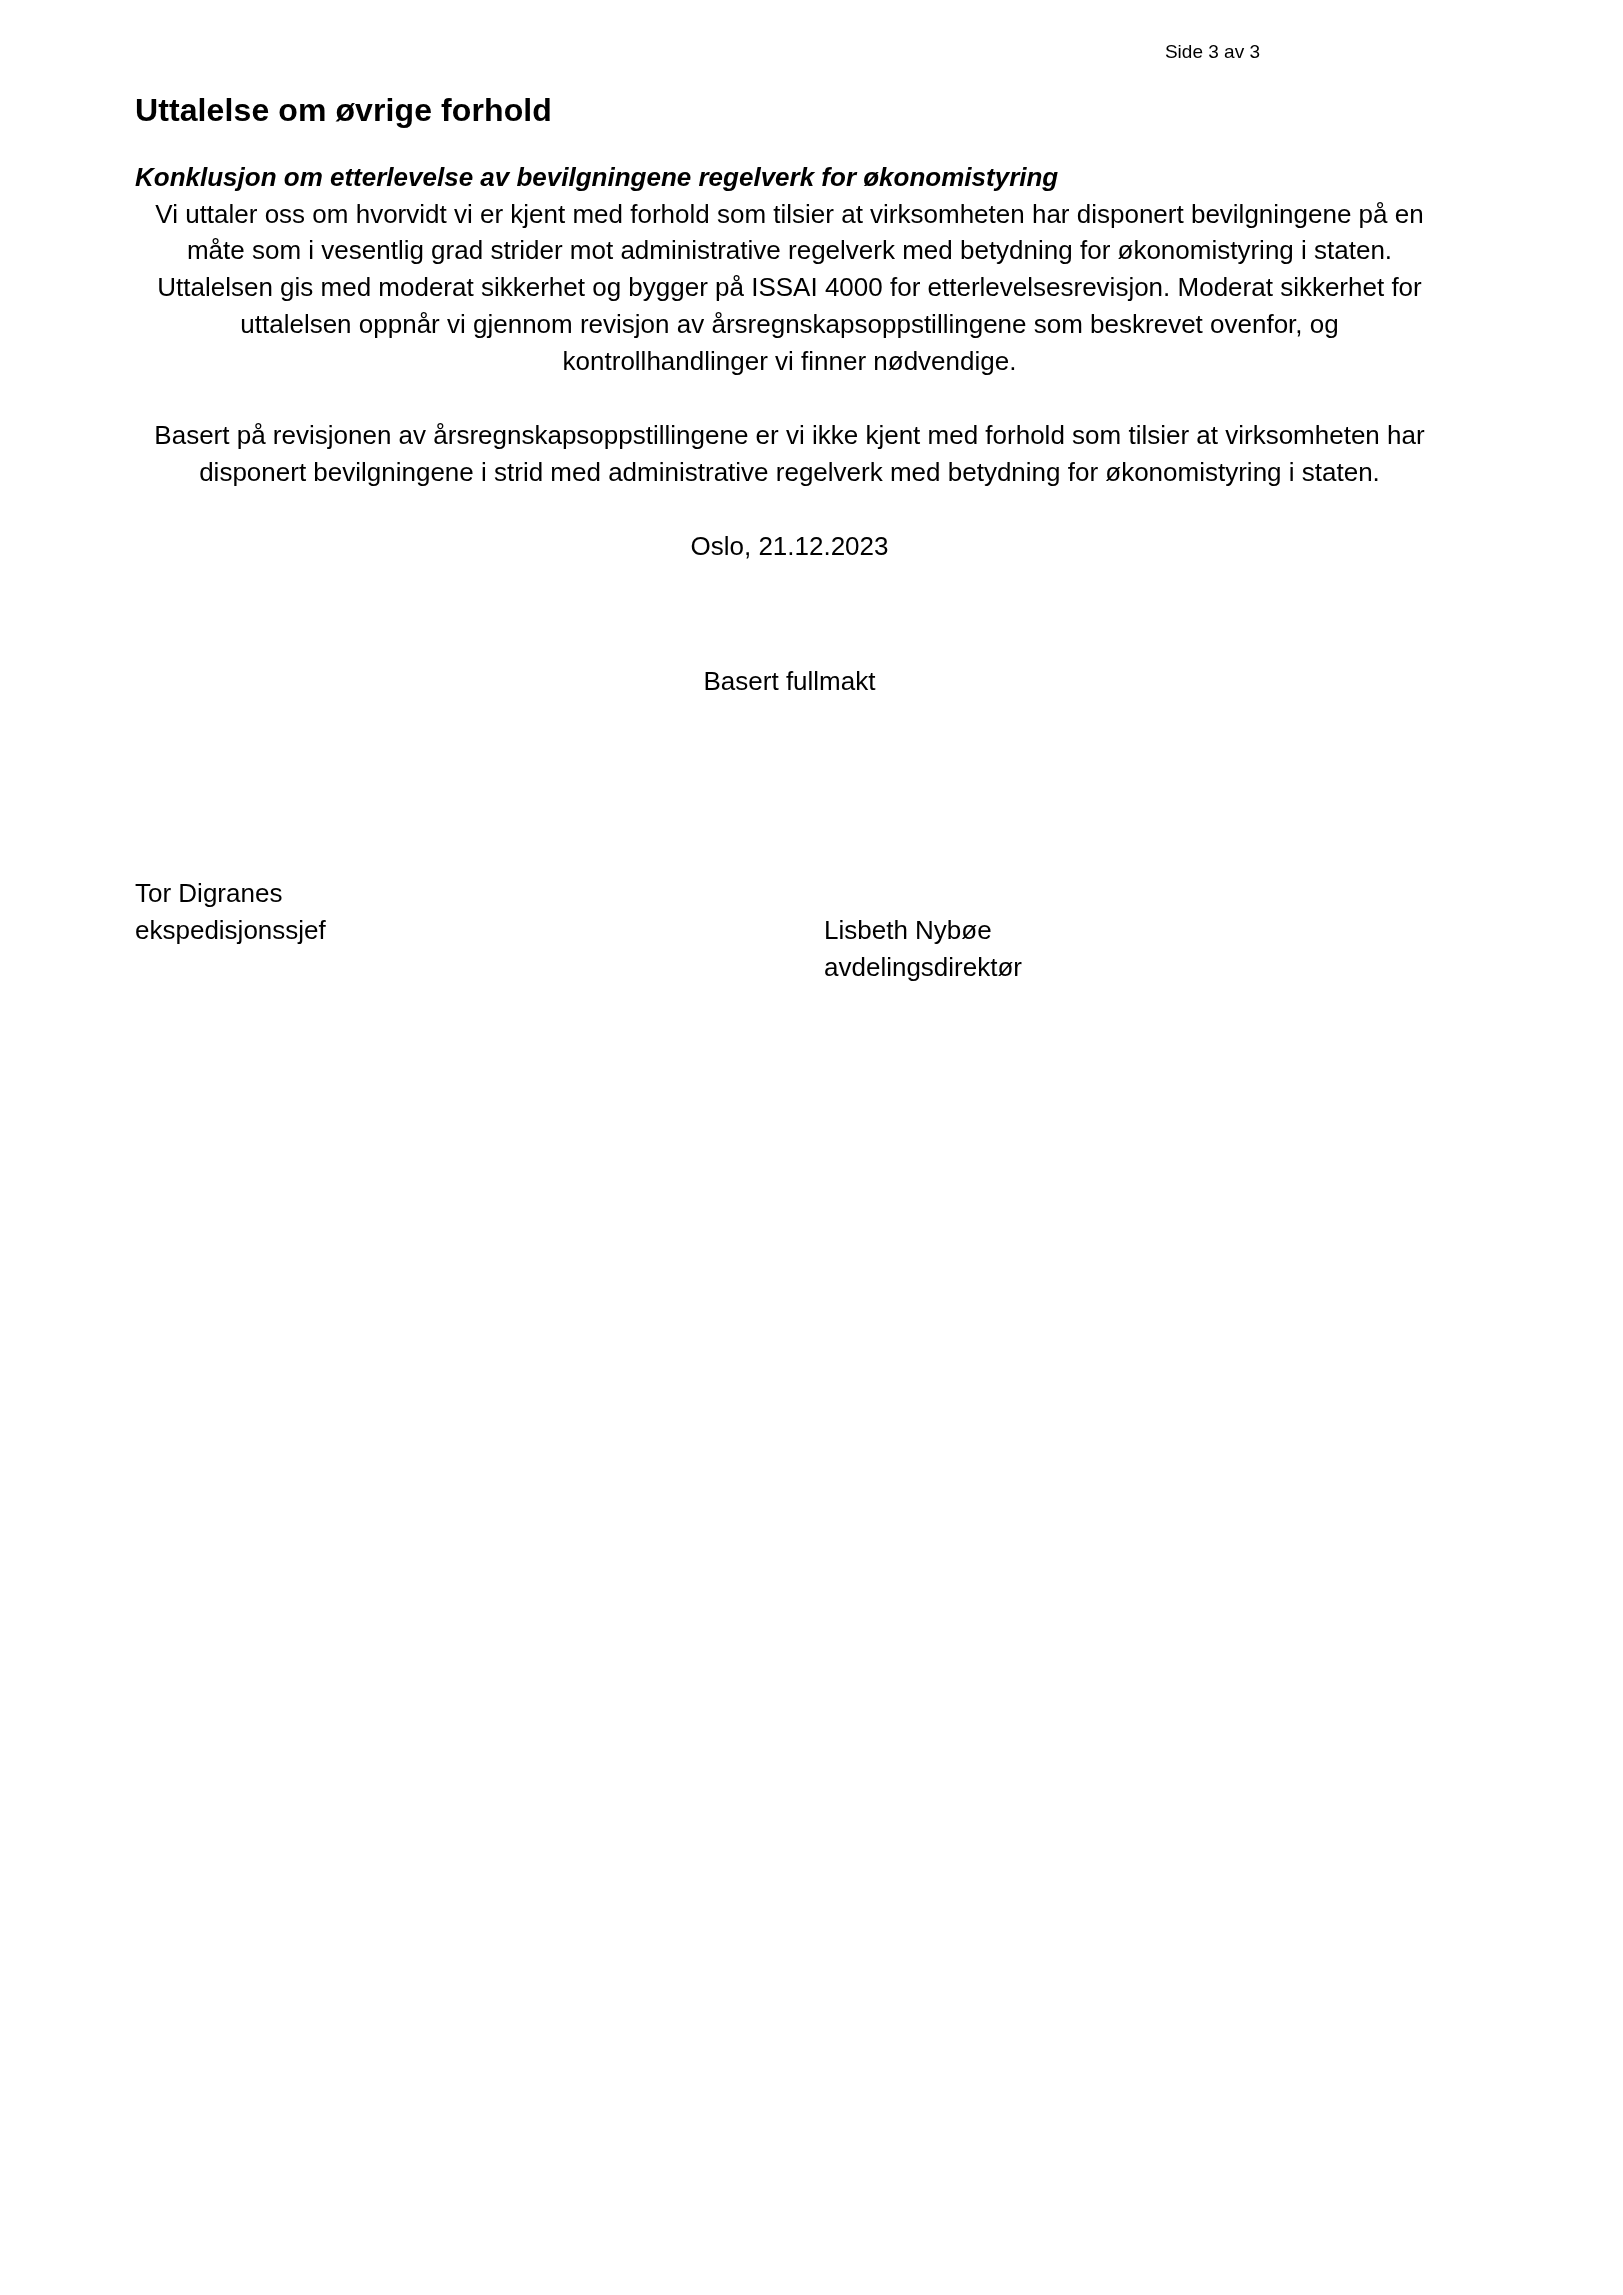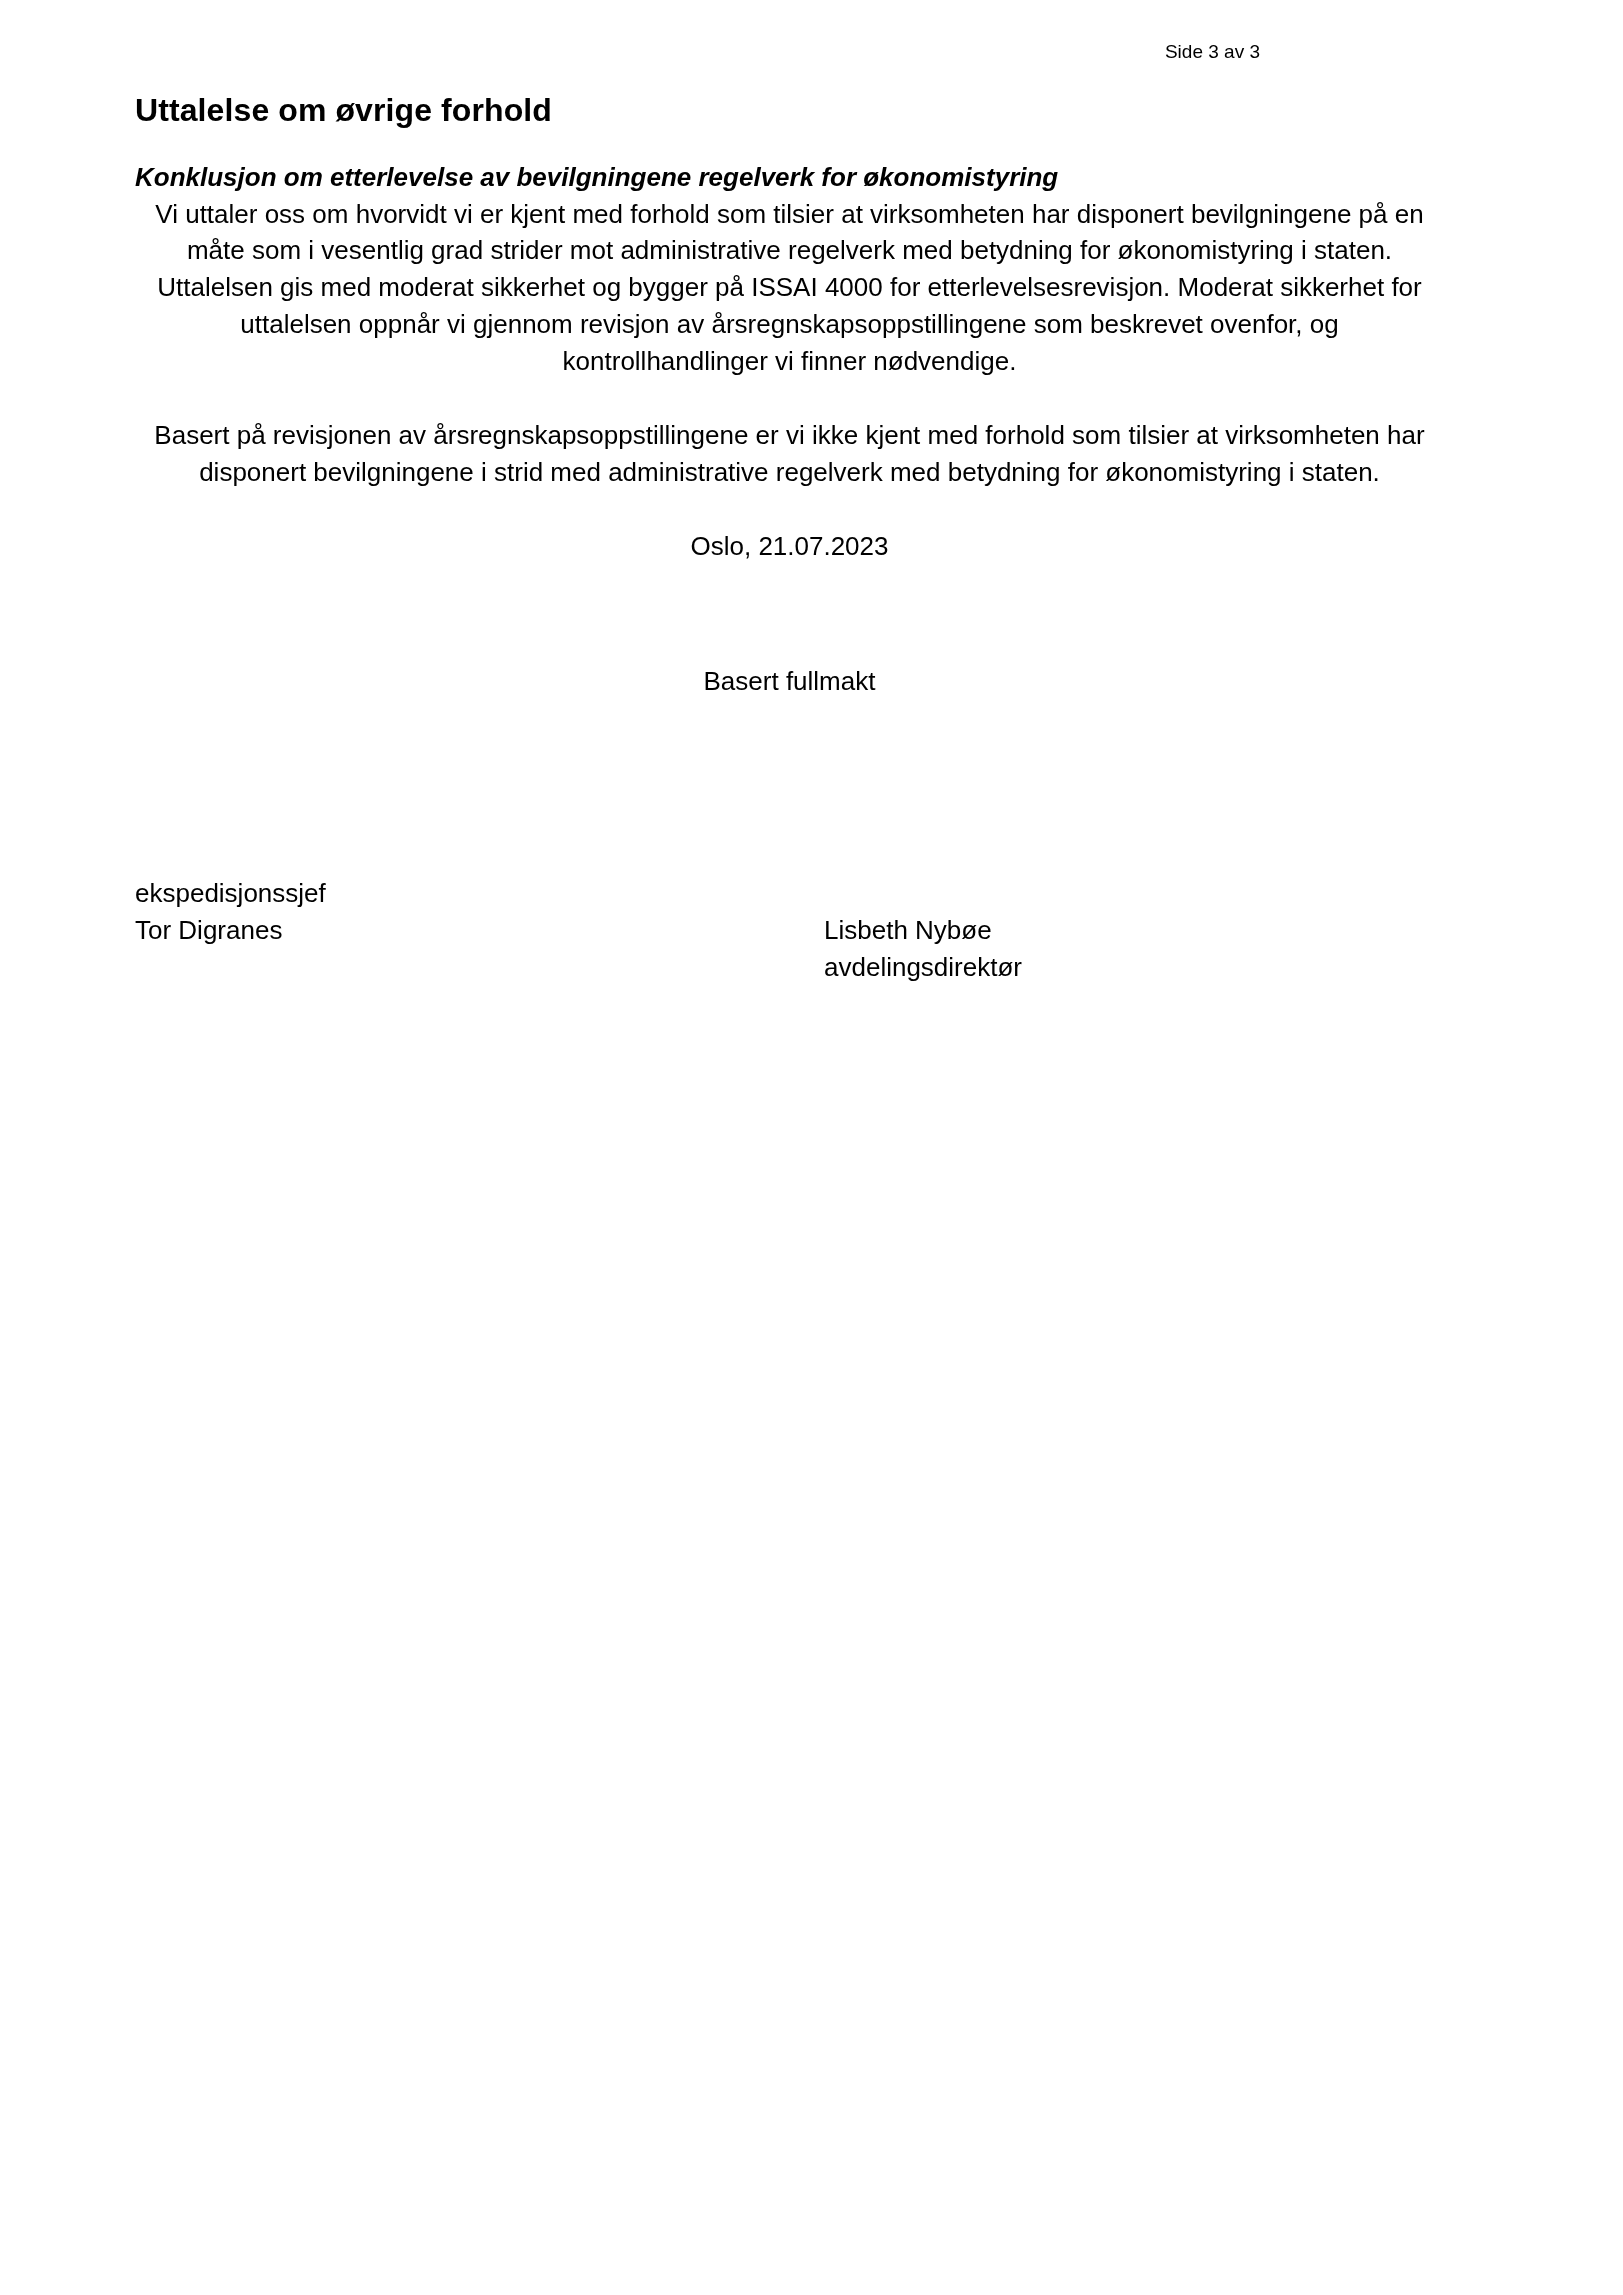--- a/index.html
+++ b/index.html
@@ -129,32 +129,32 @@
     <h2 class="section-subheading">Konklusjon om etterlevelse av bevilgningene regelverk for økonomistyring</h2>
 
     <p class="body-text">Vi uttaler oss om hvorvidt vi er kjent med forhold som tilsier at virksomheten har disponert bevilgningene på en måte som i vesentlig grad strider mot administrative regelverk med betydning for økonomistyring i staten. Uttalelsen gis med moderat sikkerhet og bygger på ISSAI 4000 for etterlevelsesrevisjon. Moderat sikkerhet for uttalelsen oppnår vi gjennom revisjon av årsregnskapsoppstillingene som beskrevet ovenfor, og kontrollhandlinger vi finner nødvendige.</p>
 
     <div class="para-gap"></div>
 
     <p class="body-text">Basert på revisjonen av årsregnskapsoppstillingene er vi ikke kjent med forhold som tilsier at virksomheten har disponert bevilgningene i strid med administrative regelverk med betydning for økonomistyring i staten.</p>
 
     <div class="gap-date"></div>
 
-    <p class="body-text">Oslo, 21.07.2023</p>
+    <p class="body-text">Oslo, 21.12.2023</p>
 
     <div class="gap-after-date"></div>
 
     <p class="body-text">Basert fullmakt</p>
 
     <div class="gap-after-fullmakt"></div>
 
     <div class="signature-block">
       <div class="sig-left">
+        <div class="sig-line">Tor Digranes</div>
         <div class="sig-line">ekspedisjonssjef</div>
-        <div class="sig-line">Tor Digranes</div>
       </div>
       <div class="sig-right">
         <div class="sig-line">Lisbeth Nybøe</div>
         <div class="sig-line">avdelingsdirektør</div>
       </div>
     </div>
 
     <div class="gap-before-footer"></div>
 
 

